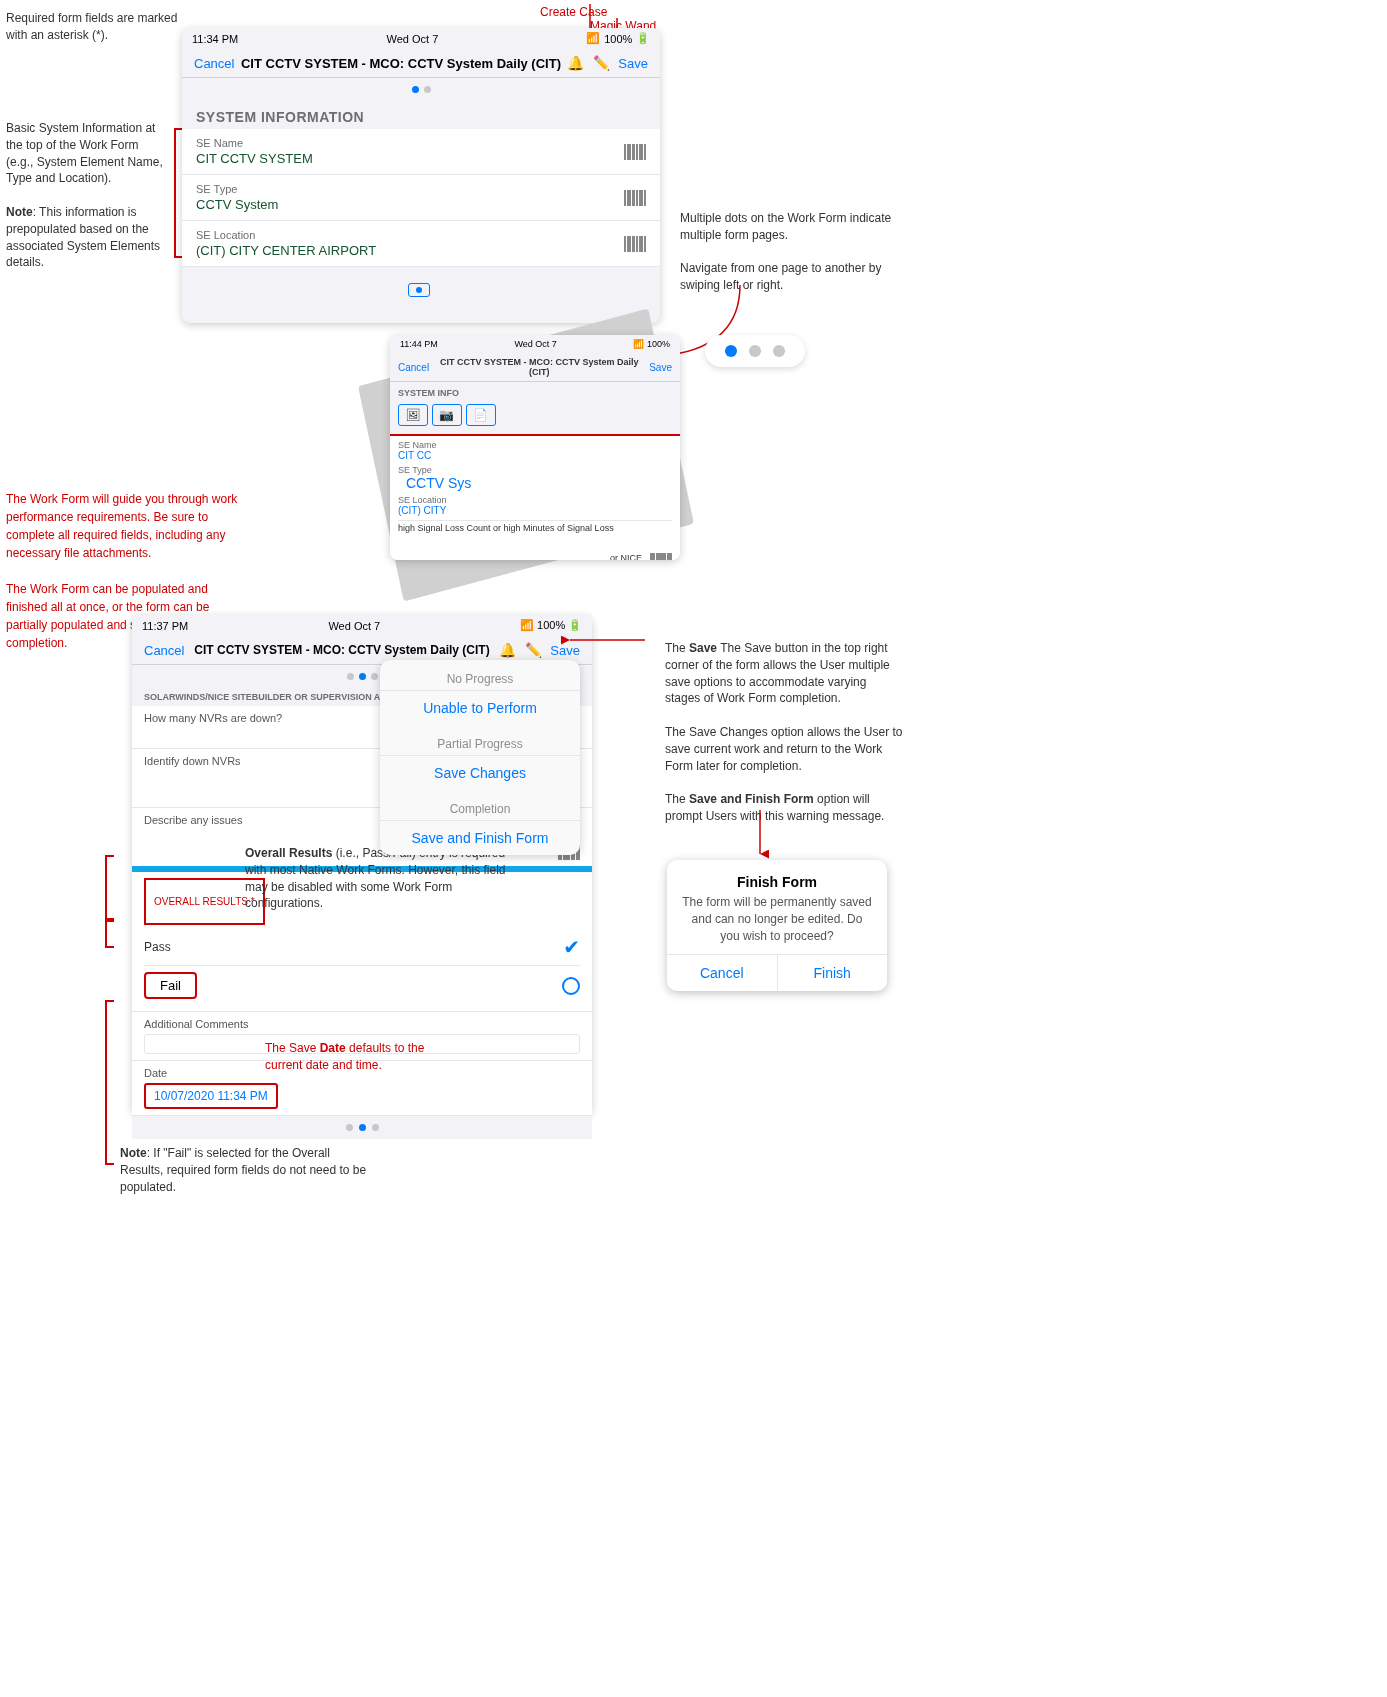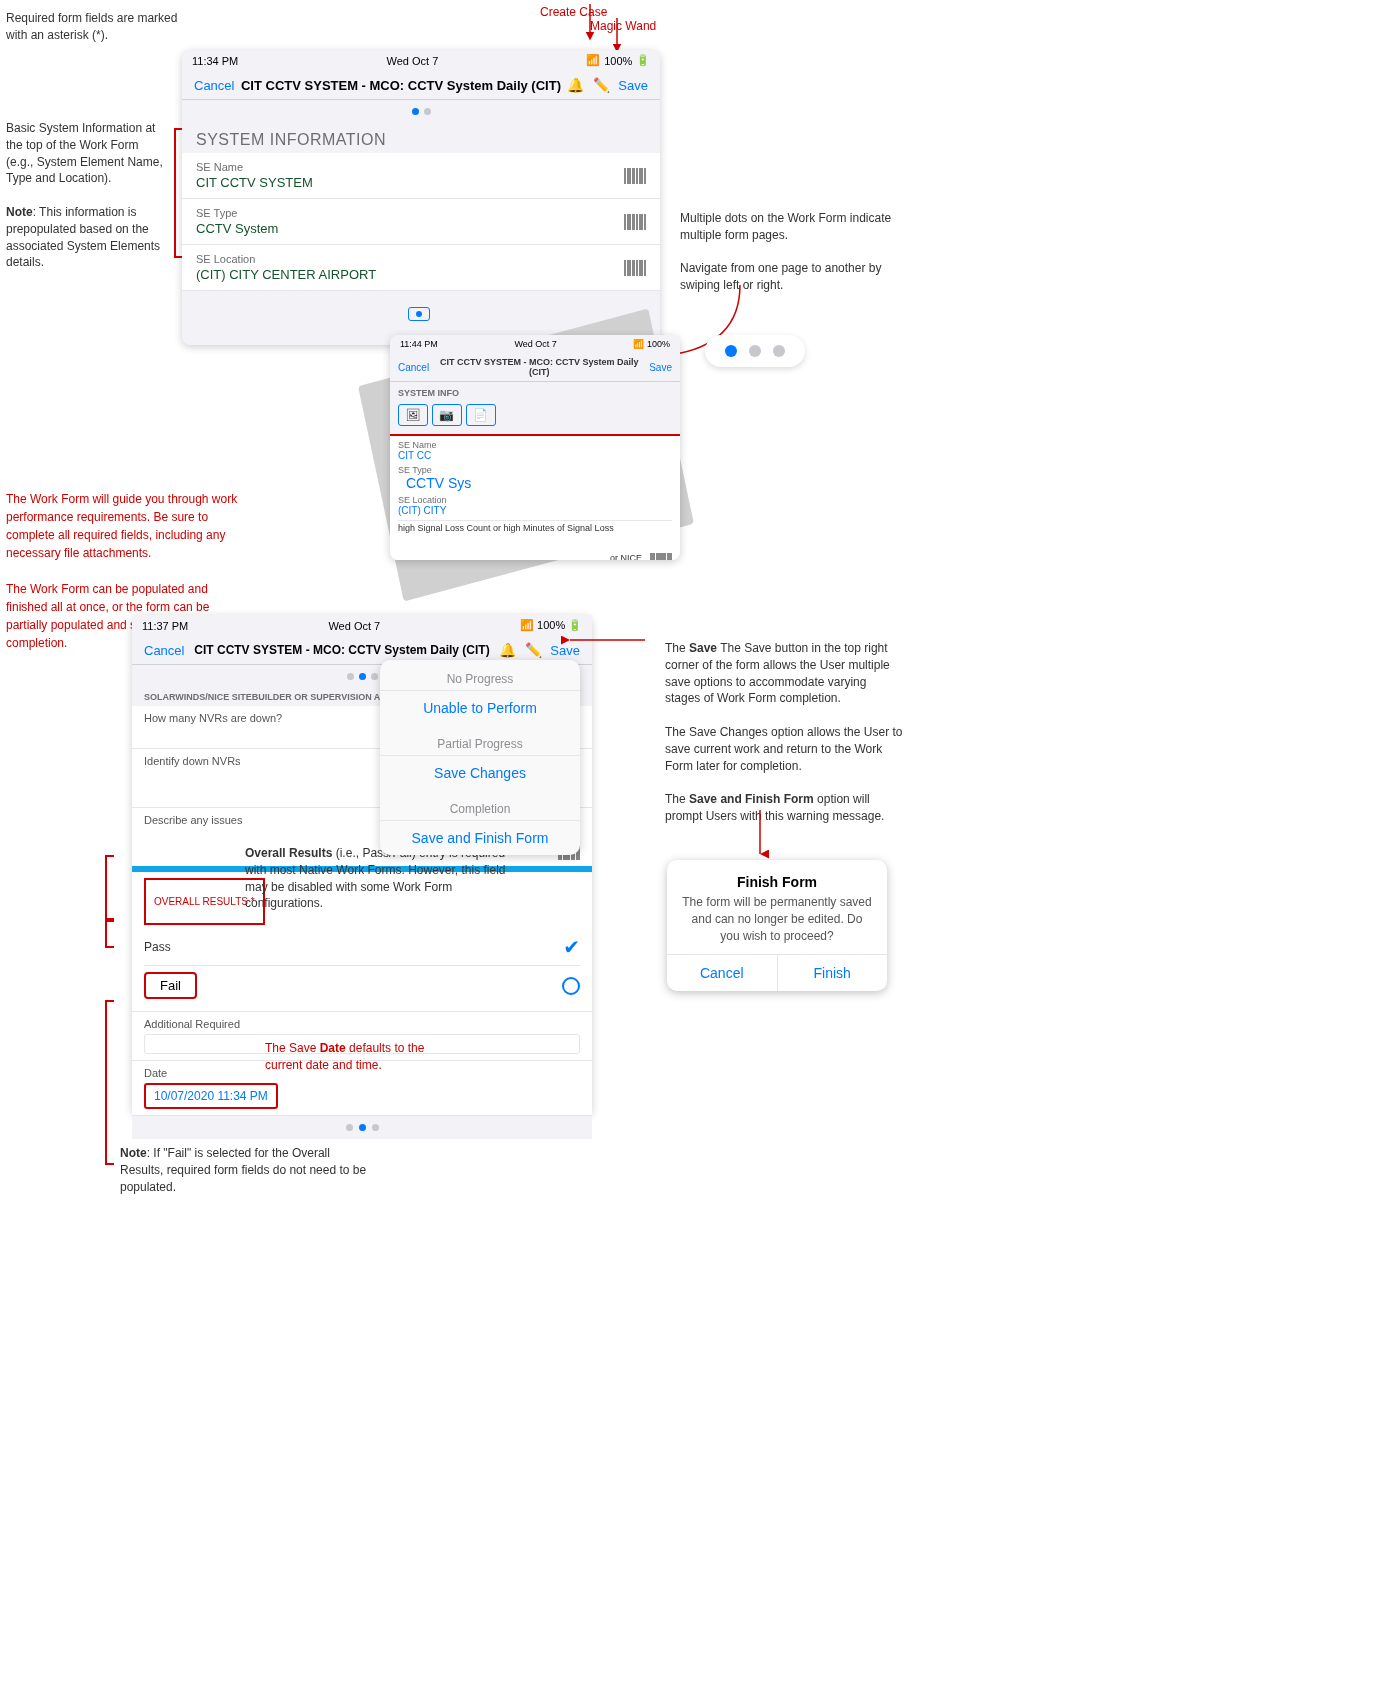--- a/index.html
+++ b/index.html
@@ -77,22 +77,22 @@
       cursor: pointer;
     }
 
     .ios-nav-icons {
       display: flex;
       align-items: center;
       gap: 8px;
     }
 
     .ios-section-header {
-      font-size: 16px;
-      font-weight: 400;
+      font-size: 14px;
+      font-weight: 700;
       color: #6d6d72;
       text-transform: uppercase;
       padding: 8px 14px 4px;
       letter-spacing: 0.5px;
     }
 
     .ios-table-section {
       background: #fff;
       margin: 0;
     }
@@ -333,21 +333,21 @@
 </svg>
 <svg class="arrow" style="left:607px; top:18px; width:40px; height:45px;">
   <defs>
       <marker id="ah2" markerWidth="6" markerHeight="6" refX="3" refY="3" orient="auto">
         <path d="M0,0 L6,3 L0,6 Z" fill="#cc0000"></path>
       </marker>
     </defs>
   <line x1="10" y1="0" x2="10" y2="30" stroke="#cc0000" stroke-width="1.5" marker-end="url(#ah2)"></line>
 </svg>
 
-<div class="ios-frame" style="left:182px; top:50px; width:478px; height:295px;">
+<div class="ios-frame" style="left:182px; top:28px; width:478px; height:295px;">
 
   <div class="ios-status-bar">
     <span>11:34 PM</span>
     <span>Wed Oct 7</span>
     <span style="display:flex;align-items:center;gap:4px;">
       <span>📶</span>
       <span>100%</span>
       <span style="color:green;">🔋</span>
     </span>
   </div>
@@ -579,21 +579,21 @@
         <span class="checkmark-blue">✔</span>
       </div>
       
       <div style="display:flex; justify-content:space-between; align-items:center; padding:6px 0;">
         <button class="fail-btn">Fail</button>
         <div class="ios-radio-circle"></div>
       </div>
     </div>
 
     <div style="padding:6px 12px; border-bottom:1px solid #e5e5ea;">
-      <div style="font-size:11px; color:#555; margin-bottom:4px;">Additional Required</div>
+      <div style="font-size:11px; color:#555; margin-bottom:4px;">Additional Comments</div>
       <div style="border:1px solid #e5e5ea; height:20px; border-radius:3px;"></div>
     </div>
 
     <div style="padding:6px 12px; border-bottom:1px solid #e5e5ea;">
       <div style="font-size:11px; color:#555; margin-bottom:4px;">Date</div>
       <span class="date-field">10/07/2020 11:34 PM</span>
     </div>
 
     <div style="background:#f2f2f7; padding:8px; display:flex; justify-content:center; gap:6px;">
       <div class="dot"></div>

